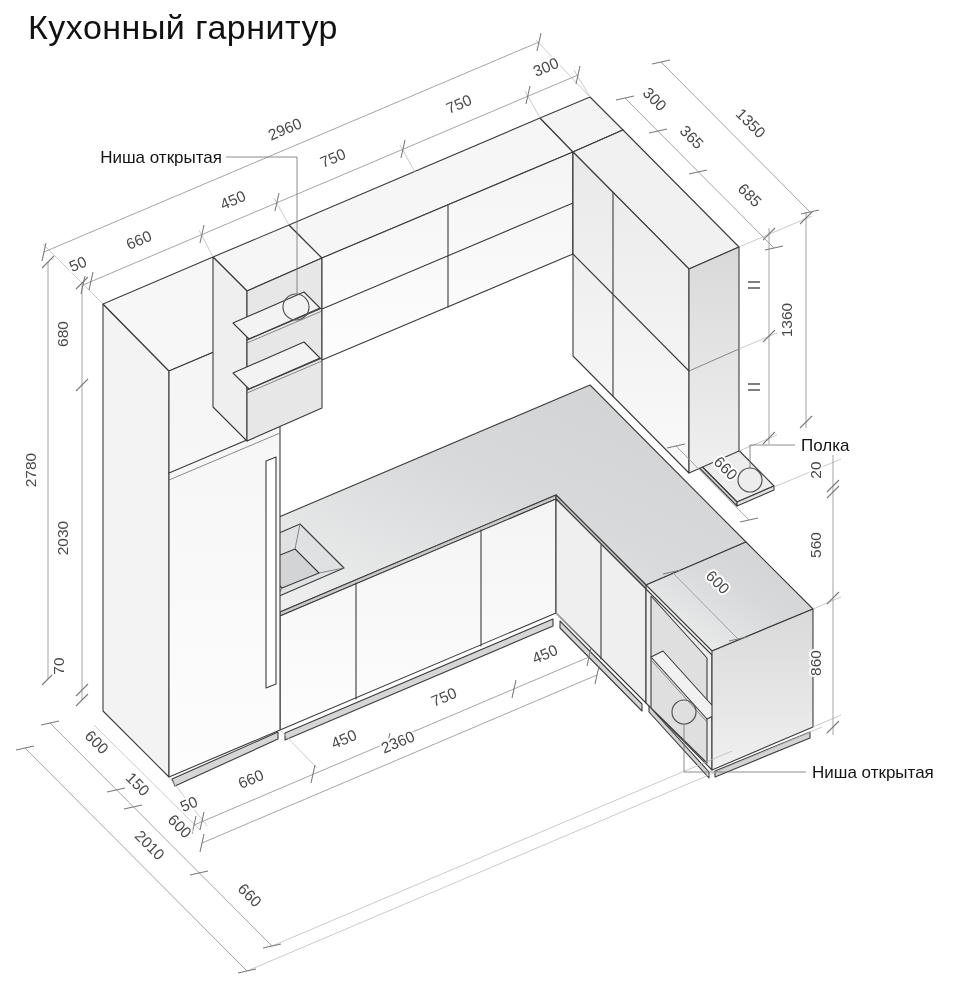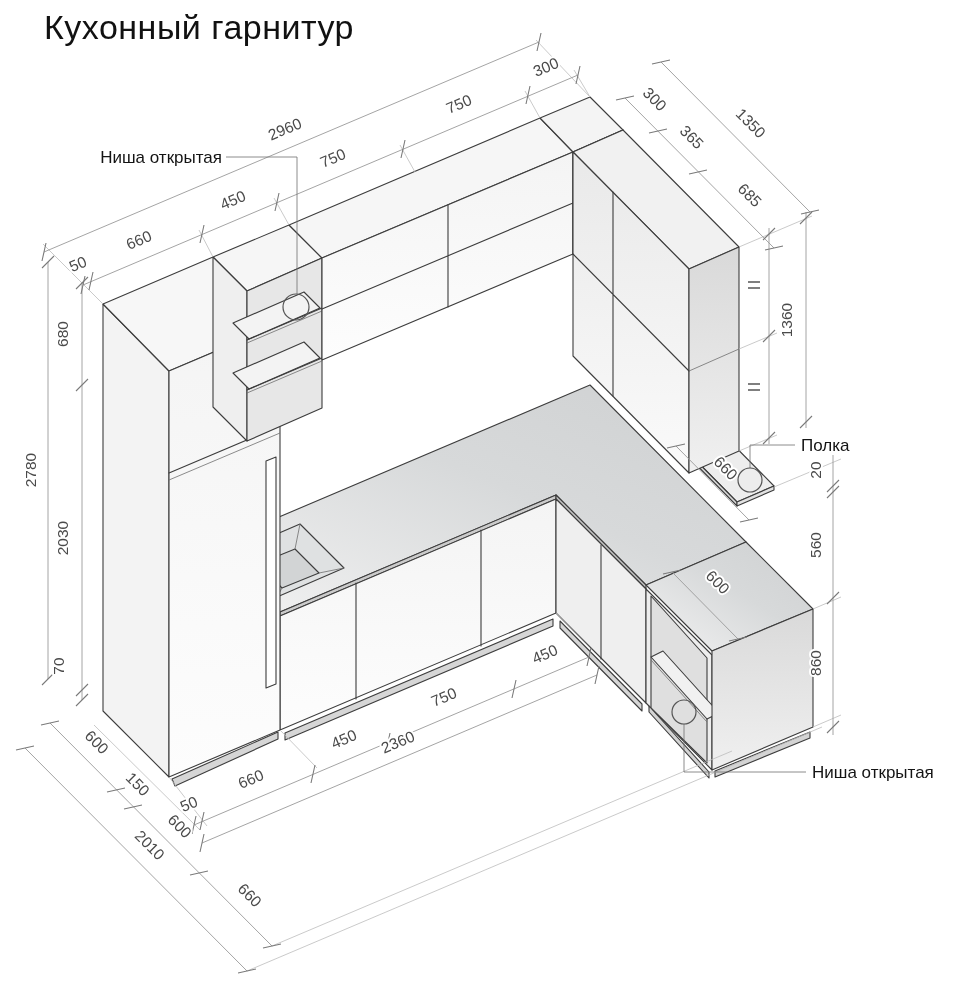--- a/index.html
+++ b/index.html
@@ -1,18 +1,18 @@
 <!DOCTYPE html>
 <html><head>
 <meta charset="utf-8">
 <style>
   html,body{margin:0;padding:0;background:#ffffff;}
   #stage{position:relative;width:954px;height:990px;background:#ffffff;overflow:hidden;
          font-family:"Liberation Sans", sans-serif;}
-  #title{position:absolute;left:44px;top:8px;font-size:34px;font-weight:400;color:#111;
+  #title{position:absolute;left:28px;top:8px;font-size:34px;font-weight:400;color:#111;
          letter-spacing:0.5px;white-space:nowrap;}
   svg{position:absolute;left:0;top:0;}
   .face{stroke:#3d3d3d;stroke-width:1.1;stroke-linejoin:round;}
   .edge{stroke:#3d3d3d;stroke-width:1.1;fill:none;stroke-linecap:round;}
   .thin{stroke:#6f6f6f;stroke-width:0.8;fill:none;}
   .dim{stroke:#9a9a9a;stroke-width:0.9;fill:none;}
   .tick{stroke:#7a7a7a;stroke-width:1.1;fill:none;}
   .ext{stroke:#bdbdbd;stroke-width:0.8;fill:none;}
   .marker{stroke:#555;stroke-width:1.2;fill:none;}
   .eq{stroke:#555;stroke-width:1.4;fill:none;}

